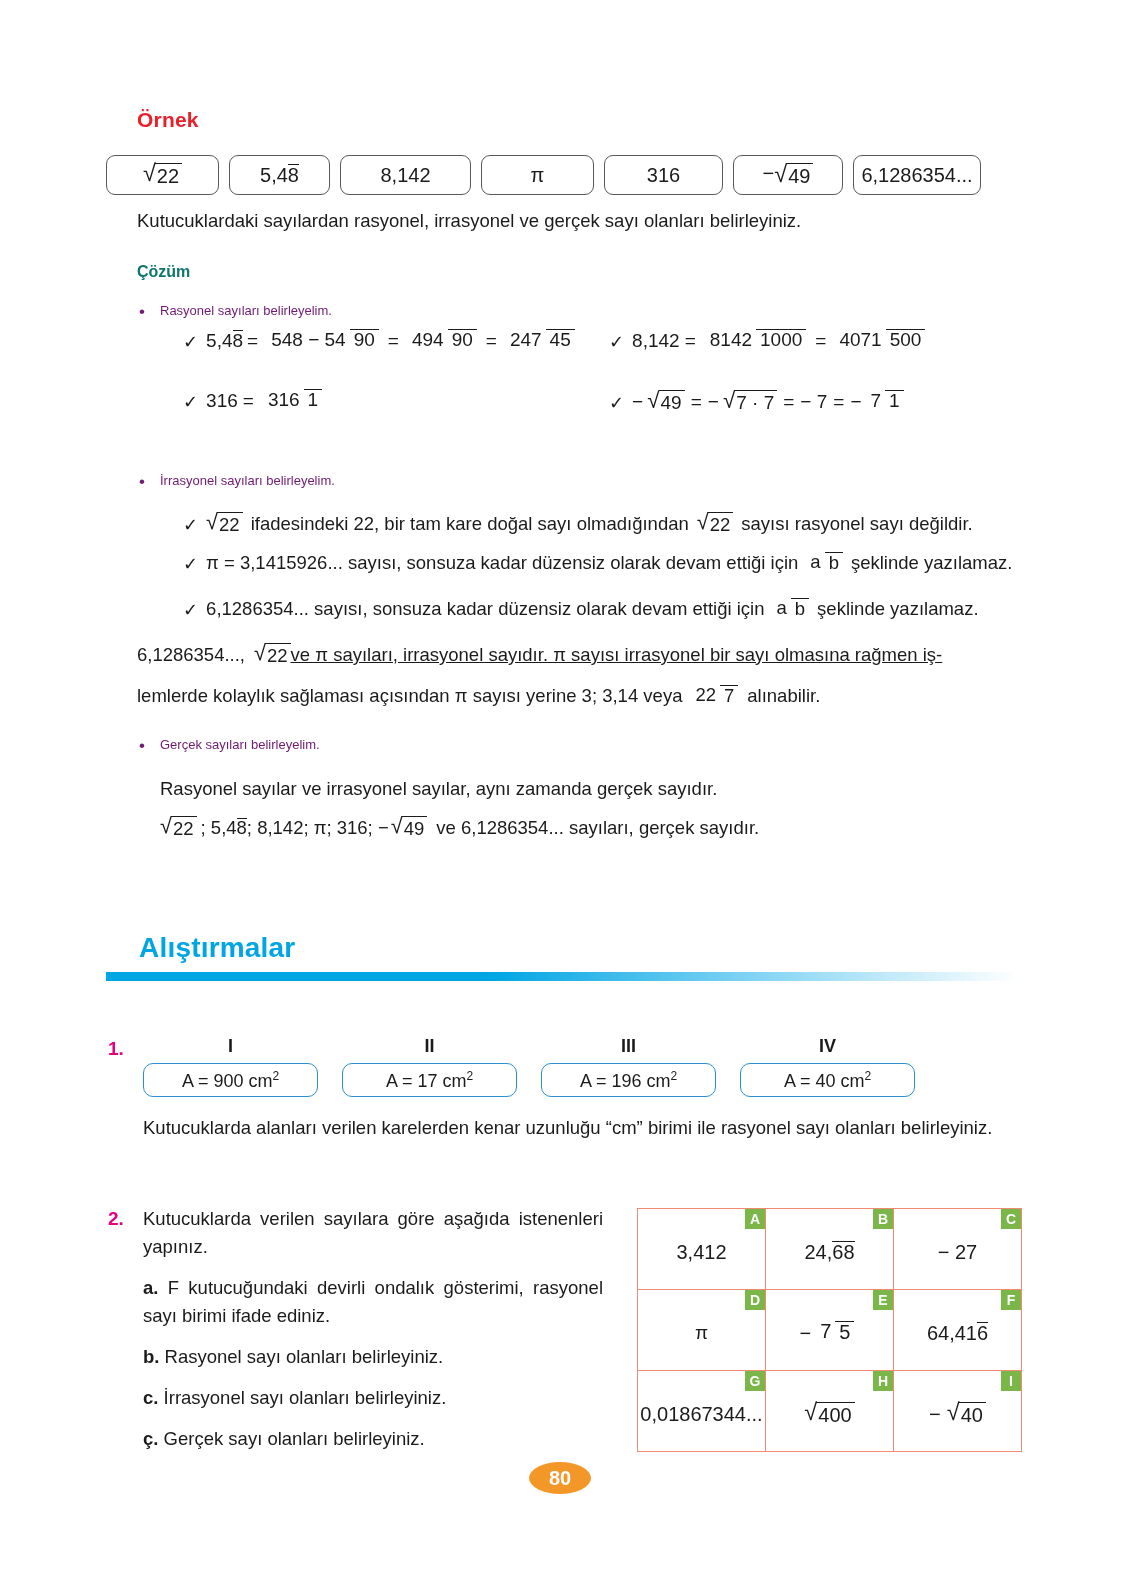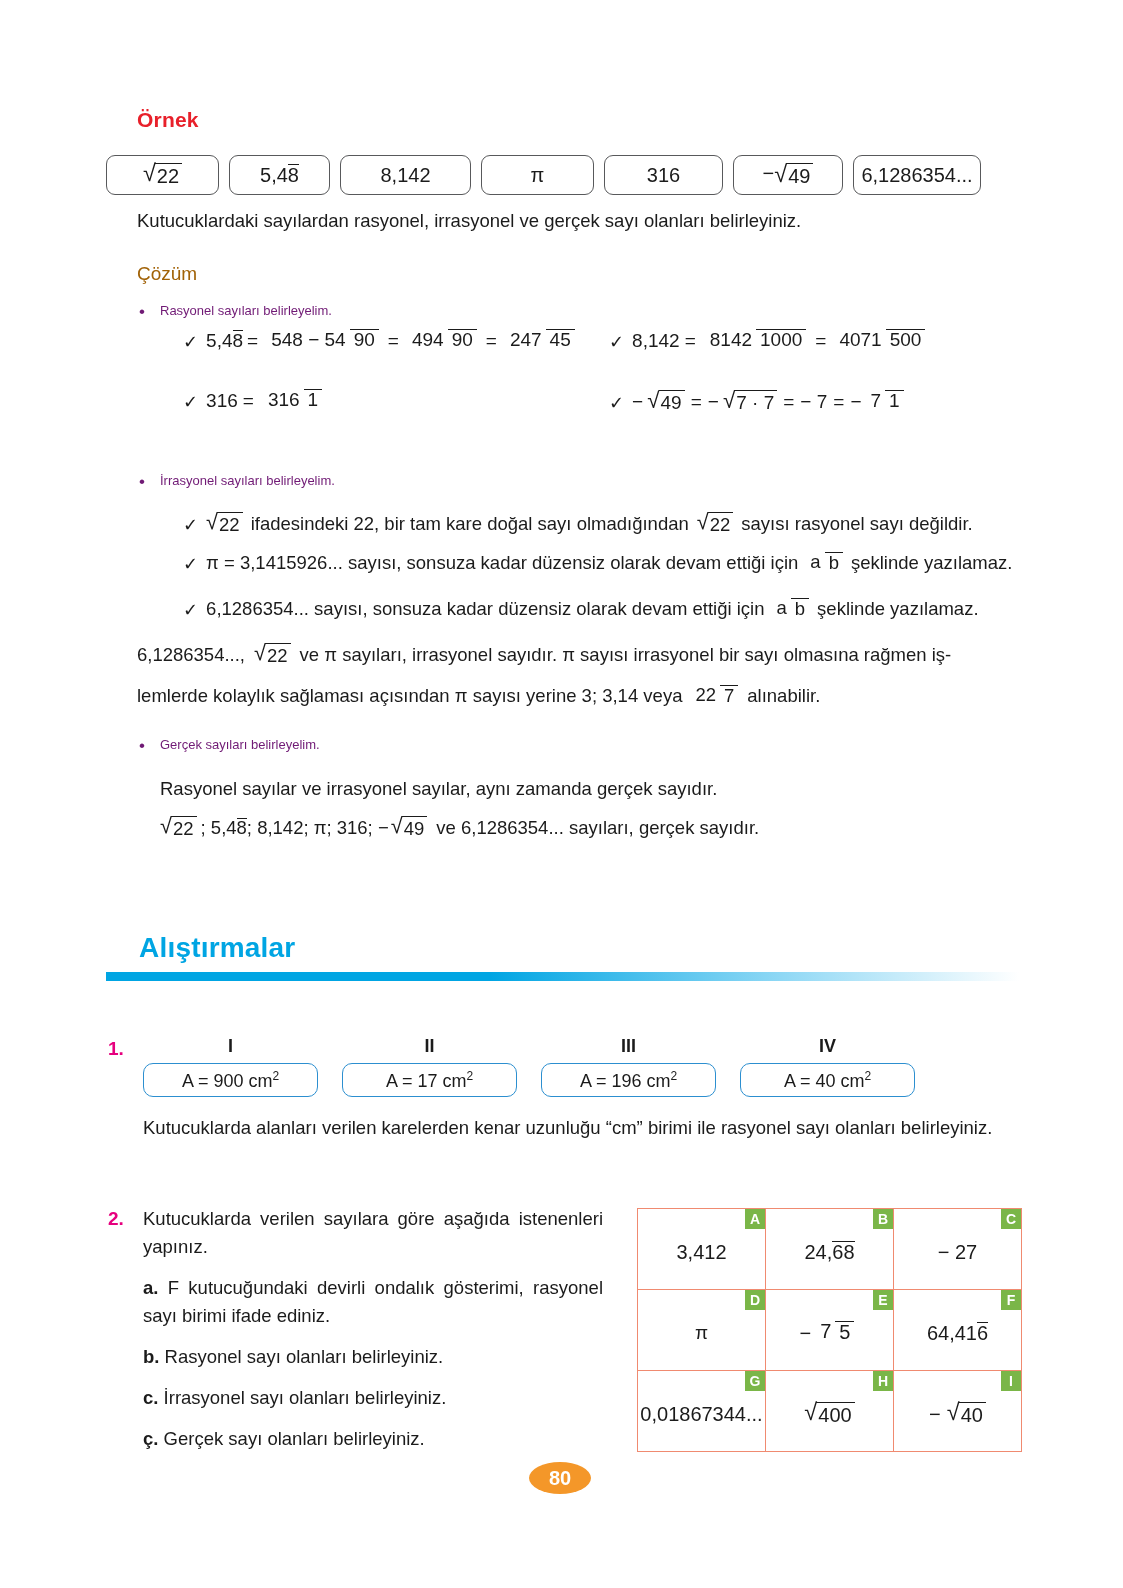--- a/index.html
+++ b/index.html
@@ -60,23 +60,23 @@
     position: absolute;
     left: 137px; top: 108px;
     font-size: 21px;
     font-weight: bold;
     color: #e8202a;
     letter-spacing: .2px;
   }
   .h-cozum {
     position: absolute;
     left: 137px; top: 263px;
-    font-size: 19px;
-    font-weight: normal;
-    color: #a16207;
+    font-size: 16px;
+    font-weight: bold;
+    color: #0f766e;
   }
 
   
   .numbox-row {
     position: absolute;
     left: 106px; top: 155px;
     display: flex;
     align-items: stretch;
     gap: 10px;
   }
@@ -413,21 +413,21 @@
       </span>
     <span>şeklinde yazılamaz.</span>
   </div>
 
   <div class="textline" style="left:137px; top:643px;">
     <span>6,1286354...,</span>
     <span class="sqrt" style="margin-left:9px;">
         <span class="rad">√</span>
         <span class="rnd">22</span>
       </span>
-    <span style="margin-left:9px;">ve π sayıları, irrasyonel sayıdır. π sayısı irrasyonel bir sayı olmasına rağmen iş-</span>
+    <span style="text-decoration:underline;">ve π sayıları, irrasyonel sayıdır. π sayısı irrasyonel bir sayı olmasına rağmen iş-</span>
   </div>
 
   <div class="textline" style="left:137px; top:685px;">
     <span>lemlerde kolaylık sağlaması açısından π sayısı yerine 3; 3,14 veya</span>
     <span class="frac" style="margin:0 9px;">
         <span class="num">22</span>
         <span class="den">7</span>
       </span>
     <span>alınabilir.</span>
   </div>

